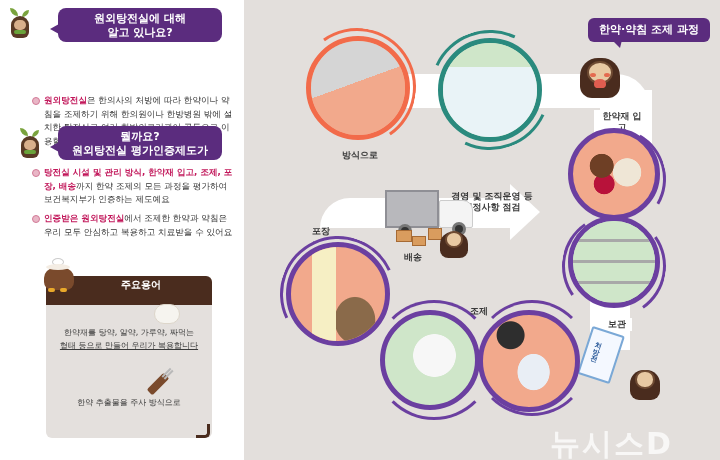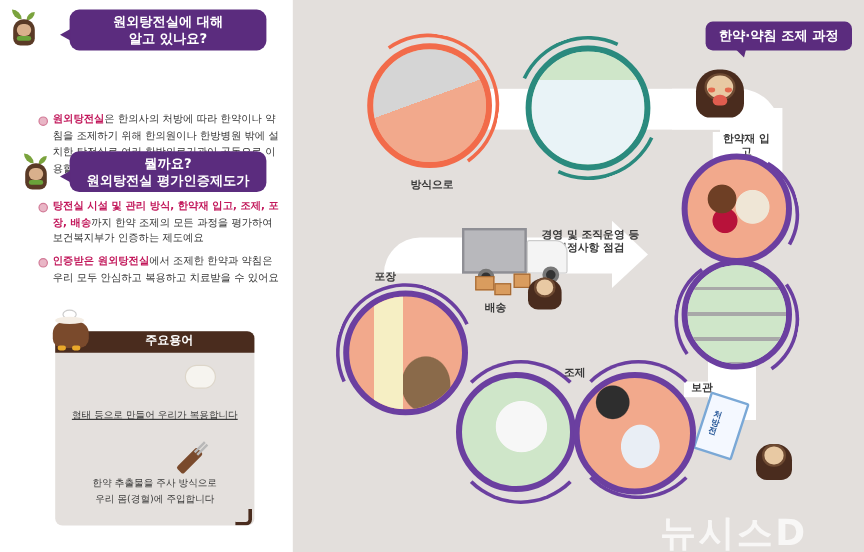--- a/index.html
+++ b/index.html
@@ -16,21 +16,21 @@
   .mascot-sm .scarf { position: absolute; left: 6px; top: 22px; width: 12px; height: 4px; background: #6aa33a; border-radius: 2px; }
 
   .bubble { position: absolute; background: #5b2c7e; color: #ffffff; border-radius: 8px; text-align: center; font-weight: bold; font-size: 11px; line-height: 14px; padding: 4px 6px; }
   .bubble::before { content: ""; position: absolute; left: -8px; top: 16px; border-style: solid; border-width: 5px 9px 5px 0; border-color: transparent #5b2c7e transparent transparent; }
 
   .bullet-p { position: absolute; font-size: 8.6px; line-height: 13.5px; color: #333333; }
   .bullet-p .dot { position: absolute; left: -12px; top: 3px; width: 8px; height: 8px; border-radius: 50%; background: #e9b6c6; border: 1.5px solid #d27a97; }
   .hl { color: #c2185b; font-weight: bold; }
 
   .glossary { position: absolute; left: 46px; top: 276px; width: 166px; height: 162px; background: #e4e0dd; border-radius: 6px; }
-  .glossary-head { position: absolute; left: 0; top: 0; width: 166px; height: 18px; background: #4a2c1e; border-radius: 6px 6px 0 0; color: #ffffff; font-size: 10px; font-weight: bold; text-align: center; line-height: 18px; padding-left: 24px; }
+  .glossary-head { position: absolute; left: 0; top: 0; width: 166px; height: 29px; background: #4a2c1e; border-radius: 6px 6px 0 0; color: #ffffff; font-size: 10px; font-weight: bold; text-align: center; line-height: 18px; padding-left: 24px; }
   .gl-term { position: absolute; width: 166px; text-align: center; font-size: 11px; font-weight: bold; color: #3a2a22; }
   .gl-desc { position: absolute; width: 166px; text-align: center; font-size: 8px; line-height: 13px; color: #3a3a3a; }
   .corner-mark { position: absolute; left: 196px; top: 424px; width: 14px; height: 14px; border-right: 3px solid #4a2c1e; border-bottom: 3px solid #4a2c1e; border-radius: 0 0 5px 0; }
   .pot-mascot { position: absolute; left: 42px; top: 258px; width: 34px; height: 34px; }
   .pot-mascot .b { position: absolute; left: 2px; top: 10px; width: 30px; height: 22px; background: #7a4a2c; border-radius: 10px 10px 8px 8px; }
   .pot-mascot .lid { position: absolute; left: 4px; top: 6px; width: 24px; height: 6px; background: #f4ede4; border-radius: 50%; }
   .pot-mascot .steam { position: absolute; left: 10px; top: 0; width: 12px; height: 8px; border: 1px solid #cccccc; border-radius: 50%; }
   .pot-mascot .foot { position: absolute; top: 30px; width: 7px; height: 4px; background: #e9a82a; border-radius: 3px; }
   .pill-icon { position: absolute; width: 26px; height: 20px; background: #f6f4ef; border-radius: 10px; border: 1px solid #ddd6ca; }
   .needle-icon { position: absolute; width: 24px; height: 8px; background: #7a4a2c; border-radius: 2px; transform: rotate(-45deg); }
@@ -99,24 +99,24 @@
     <span class="hl">탕전실 시설 및 관리 방식, 한약재 입고, 조제, 포장, 배송</span><span>까지 한약 조제의 모든 과정을 평가하여 보건복지부가 인증하는 제도예요</span>
   </div>
   <div class="bullet-p" style="left:44px;top:212px;width:192px;">
     <span class="dot"></span>
     <span class="hl">인증받은 원외탕전실</span><span>에서 조제한 한약과 약침은 우리 모두 안심하고 복용하고 치료받을 수 있어요</span>
   </div>
 
   <div class="glossary">
     <div class="glossary-head">주요용어</div>
     <div class="pill-icon" style="left:108px;top:28px;"></div>
+    <div class="gl-desc" style="top:50px;">한약재를 탕약, 알약, 가루약, 짜먹는</div>
     <div class="gl-desc" style="top:63px;text-decoration:underline;">형태 등으로 만들어 우리가 복용합니다</div>
     <div class="needle-icon" style="left:100px;top:104px;"></div>
     <div class="gl-desc" style="top:120px;">한약 추출물을 주사 방식으로</div>
-    <div class="gl-desc" style="top:133px;">우리 몸(경혈)에 주입합니다</div>
   </div>
   <div class="pot-mascot">
     <div class="steam"></div>
       <div class="b"></div>
       <div class="lid"></div>
     <div class="foot" style="left:6px;"></div>
       <div class="foot" style="left:18px;"></div>
   </div>
   <div class="corner-mark"></div>
 </div>
@@ -157,21 +157,21 @@
 <div class="label label-box" style="left:594px;top:110px;width:56px;">한약재 입고</div>
 <div class="arc" style="left:564px;top:128px;width:102px;height:102px;border-right-color:#6b3fa0;transform:rotate(-15deg);"></div>
 <div class="circle" style="left:568px;top:128px;width:92px;height:92px;border-color:#6b3fa0;background:#f2a98c;">
   <div class="inner" style="background:radial-gradient(circle at 35% 40%,#6e3f25 0 16%,transparent 17%),radial-gradient(circle at 38% 62%,#b8123a 0 14%,transparent 15%),radial-gradient(circle at 66% 48%,#efe6d6 0 20%,transparent 21%);"></div>
 </div>
 
 <div class="arc" style="left:562px;top:214px;width:104px;height:104px;border-right-color:#6b3fa0;border-left-color:#6b3fa0;transform:rotate(10deg);"></div>
 <div class="circle" style="left:568px;top:216px;width:92px;height:92px;border-color:#6b3fa0;background:#cfe6c9;">
   <div class="inner" style="background:repeating-linear-gradient(180deg,#cfe6c9 0 18px,#a8a8a8 18px 21px);"></div>
 </div>
-<div class="label label-box" style="left:570px;top:318px;width:30px;">보관</div>
+<div class="label label-box" style="left:602px;top:318px;width:30px;">보관</div>
 
 <div class="rx-doc">
   <span>처방전</span>
 </div>
 <div class="mascot-lg" style="left:630px;top:360px;width:30px;height:40px;">
   <div class="body"></div>
     <div class="face"></div>
 </div>
 
 <div class="arc" style="left:374px;top:300px;width:120px;height:120px;border-top-color:#6b3fa0;border-bottom-color:#6b3fa0;"></div>

